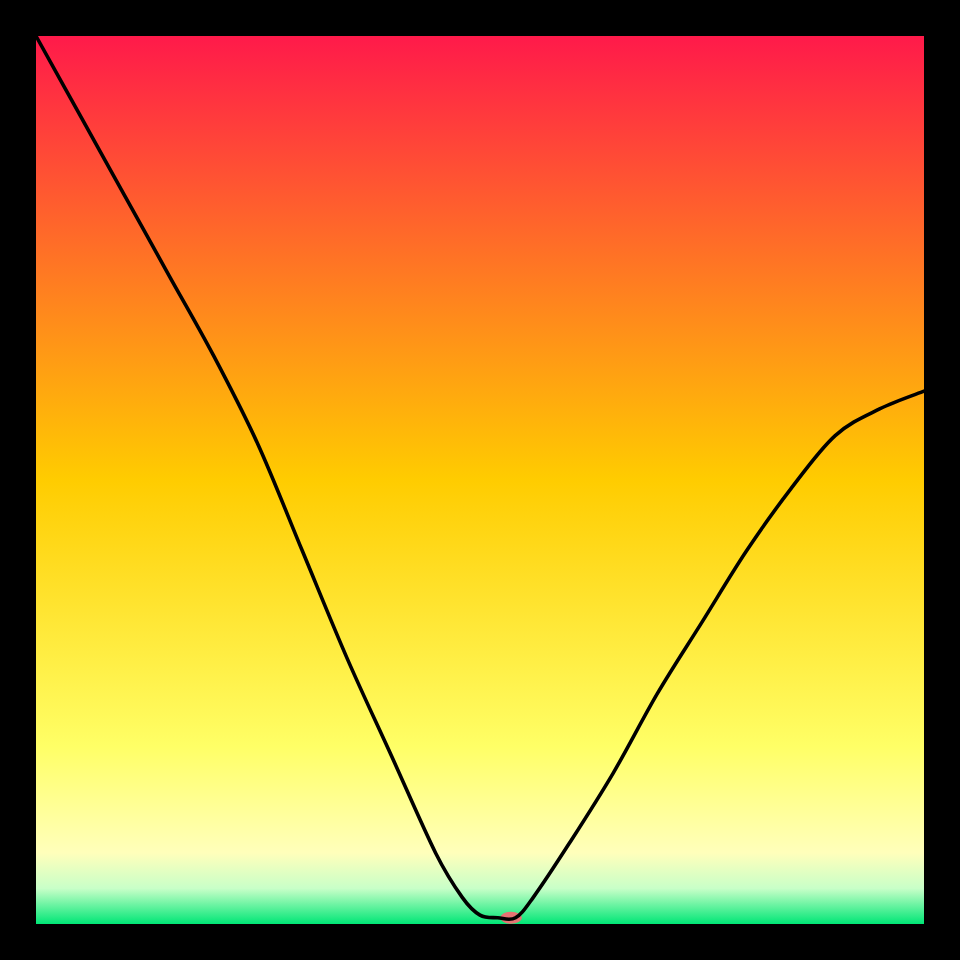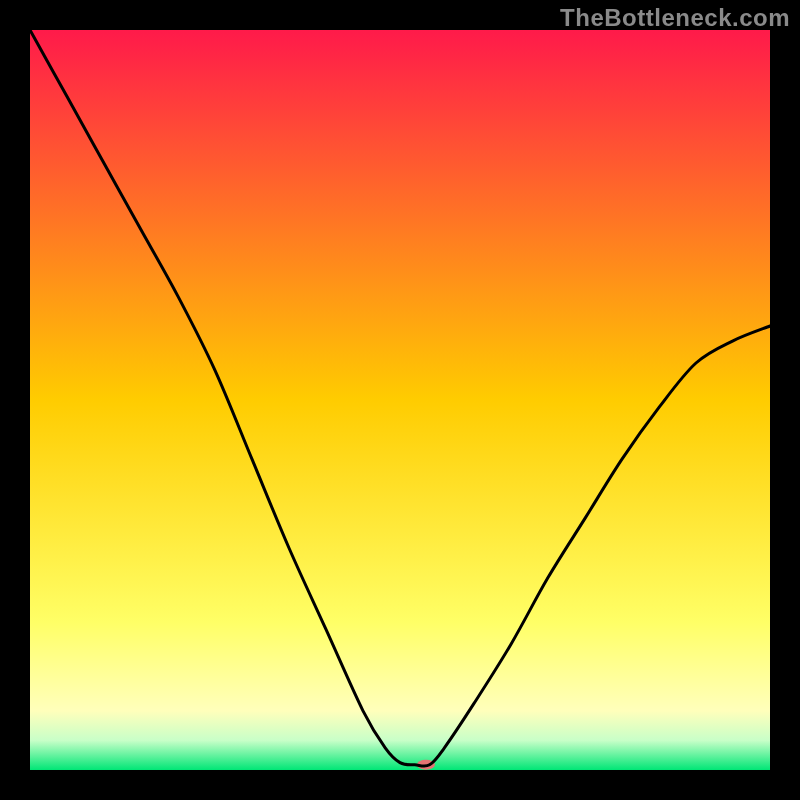--- a/index.html
+++ b/index.html
@@ -43,14 +43,13 @@
           <stop offset="92%" stop-color="#ffffbb"></stop>
           <stop offset="96%" stop-color="#c8ffc8"></stop>
           <stop offset="100%" stop-color="#00e676"></stop>
         </linearGradient>
   </defs>
   <rect id="plot-bg" x="30" y="30" width="740" height="740" fill="url(#bg-grad)"></rect>
   <ellipse id="marker" cx="425.90000000000003" cy="764.82" rx="9" ry="5" fill="#e57373"></ellipse>
   <path id="curve" fill="none" stroke-width="3" stroke-linejoin="round" stroke-linecap="round" d="M 30 30 C 36.166666666666664 41.099999999999994, 54.666666666666664 74.39999999999998, 67 96.59999999999998 C 79.33333333333333 118.79999999999998, 91.66666666666667 141.00000000000003, 104 163.20000000000005 C 116.33333333333333 185.40000000000006, 128.66666666666666 207.60000000000002, 141 229.8 C 153.33333333333334 252, 165.66666666666666 272.96666666666664, 178 296.4 C 190.33333333333334 319.8333333333333, 202.66666666666666 343.26666666666665, 215 370.4 C 227.33333333333334 397.5333333333333, 239.66666666666666 429.6, 252 459.20000000000005 C 264.3333333333333 488.80000000000007, 276.6666666666667 519.6333333333333, 289 548 C 301.3333333333333 576.3666666666667, 313.6666666666667 602.2666666666668, 326 629.4000000000001 C 338.3333333333333 656.5333333333334, 353.1333333333333 691.0666666666667, 363 710.8000000000001 C 372.8666666666667 730.5333333333334, 379.0333333333333 739.1666666666666, 385.2 747.8 C 391.3666666666667 756.4333333333333, 395.06666666666666 759.7633333333333, 400 762.6 C 404.93333333333334 765.4366666666667, 409.8666666666667 764.45, 414.8 764.82 C 419.73333333333335 765.19, 424.6666666666667 767.6566666666668, 429.6 764.82 C 434.53333333333336 761.9833333333333, 437.00000000000006 758.0366666666666, 444.40000000000003 747.8 C 451.8 737.5633333333333, 462.9 720.6666666666666, 474 703.4 C 485.1 686.1333333333333, 498.6666666666667 665.1666666666666, 511 644.1999999999999 C 523.3333333333334 623.2333333333332, 535.6666666666666 598.5666666666667, 548 577.6 C 560.3333333333334 556.6333333333333, 572.6666666666666 538.1333333333332, 585 518.3999999999999 C 597.3333333333334 498.6666666666665, 609.6666666666666 477.70000000000005, 622 459.20000000000005 C 634.3333333333334 440.70000000000005, 646.6666666666666 423.4333333333334, 659 407.40000000000003 C 671.3333333333334 391.3666666666667, 683.6666666666666 374.09999999999997, 696 362.99999999999994 C 708.3333333333334 351.8999999999999, 720.6666666666666 346.9666666666667, 733 340.8 C 745.3333333333334 334.6333333333333, 763.8333333333334 328.4666666666667, 770 326" stroke="#000000"></path>
 </svg>
 
-<div class="watermark">TheBottleneck.com</div>
 </div>
 
 </body></html>

